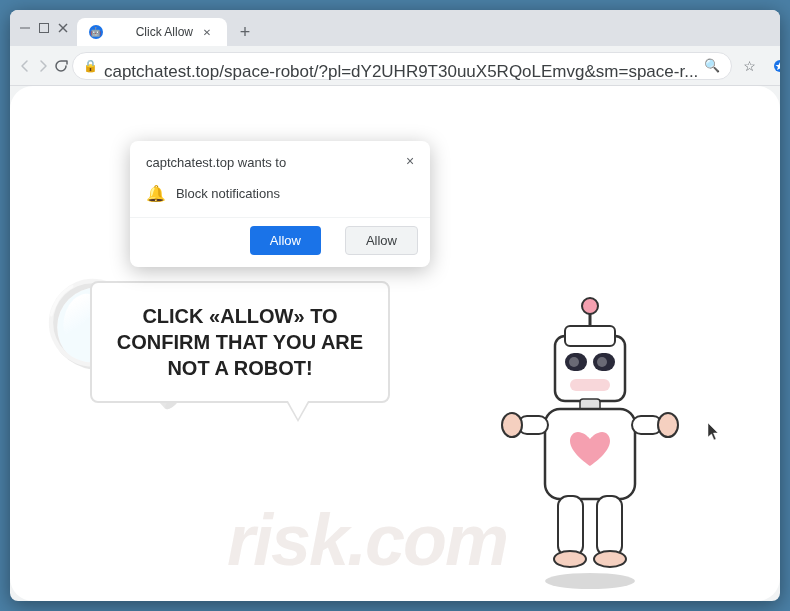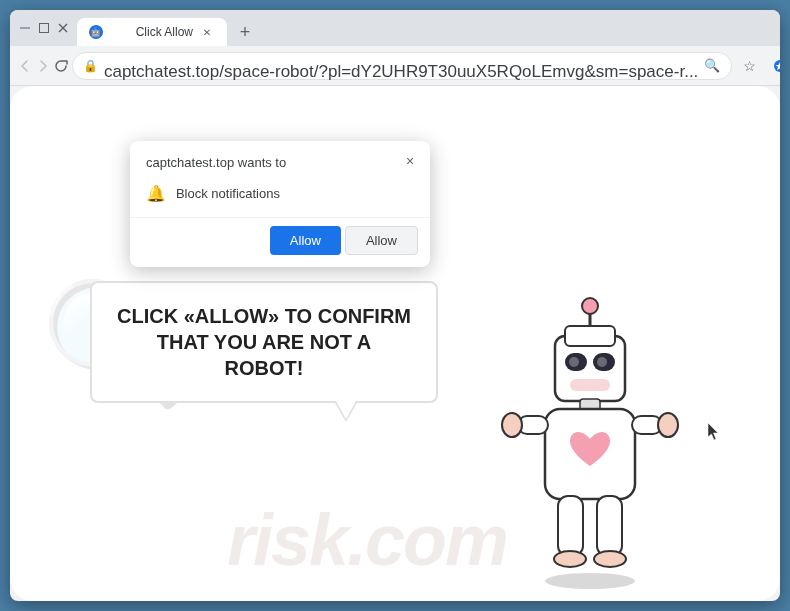--- a/index.html
+++ b/index.html
@@ -203,21 +203,21 @@
       font-size: 120px;
       color: rgba(200, 180, 170, 0.15);
       pointer-events: none;
       user-select: none;
     }
     
     .message-bubble {
       position: absolute;
       top: 195px;
       left: 80px;
-      width: 348px;
+      width: 300px;
       background: white;
       border: 2px solid #e0e0e0;
       border-radius: 8px;
       padding: 20px 24px;
       text-align: center;
     }
     .message-bubble::after {
       content: '';
       position: absolute;
       bottom: -18px;
@@ -296,21 +296,21 @@
       font-size: 13px;
       color: #3c4043;
     }
     .bell-icon {
       font-size: 16px;
       color: #5f6368;
     }
     .popup-buttons {
       display: flex;
       justify-content: flex-end;
-      gap: 4px;
+      gap: 24px;
       padding: 8px 12px 12px;
       border-top: 1px solid #f1f3f4;
     }
     .popup-btn {
       padding: 6px 20px;
       border-radius: 4px;
       font-size: 13px;
       font-weight: 500;
       cursor: pointer;
       border: none;

